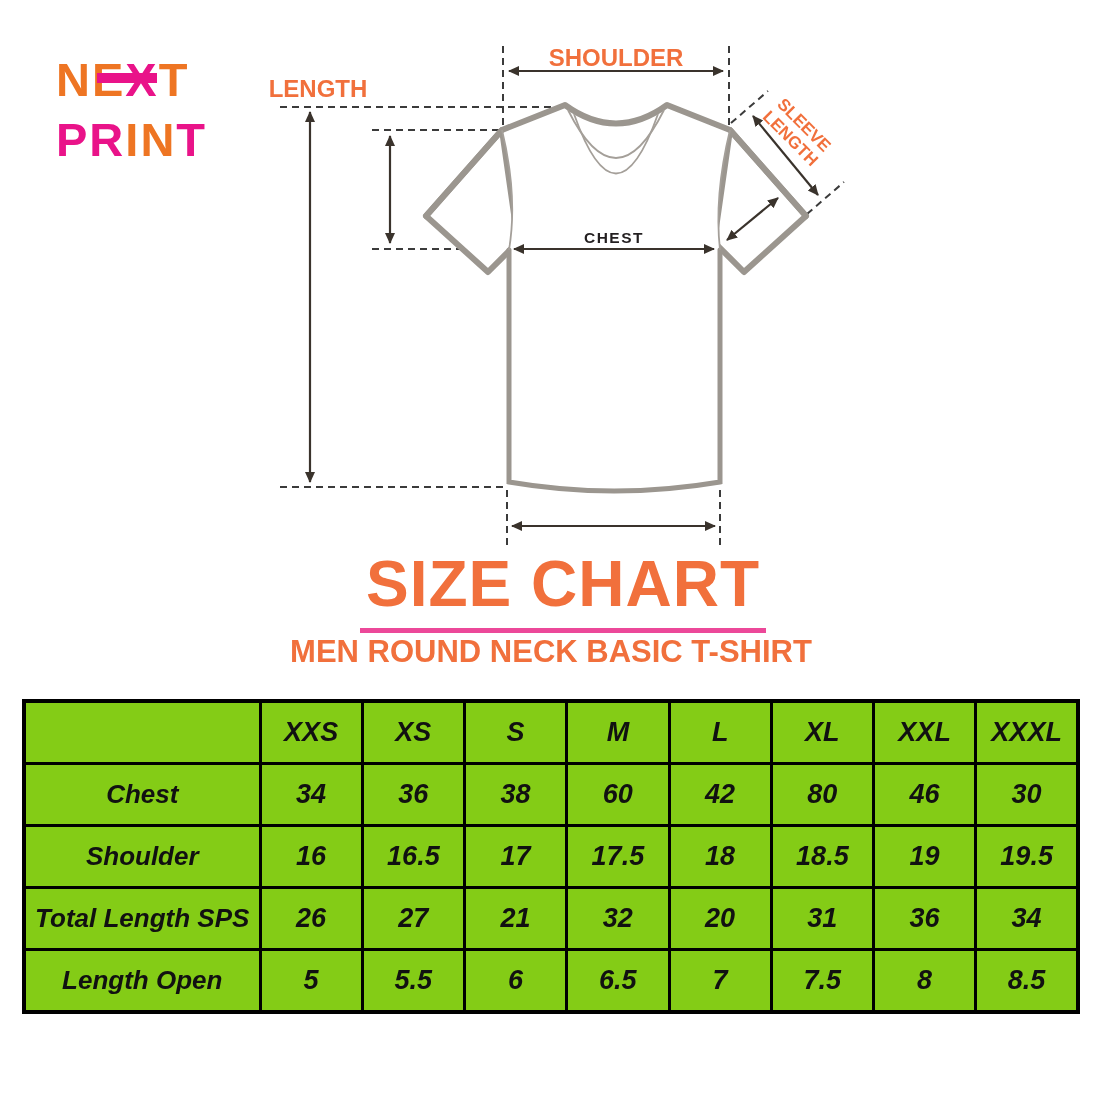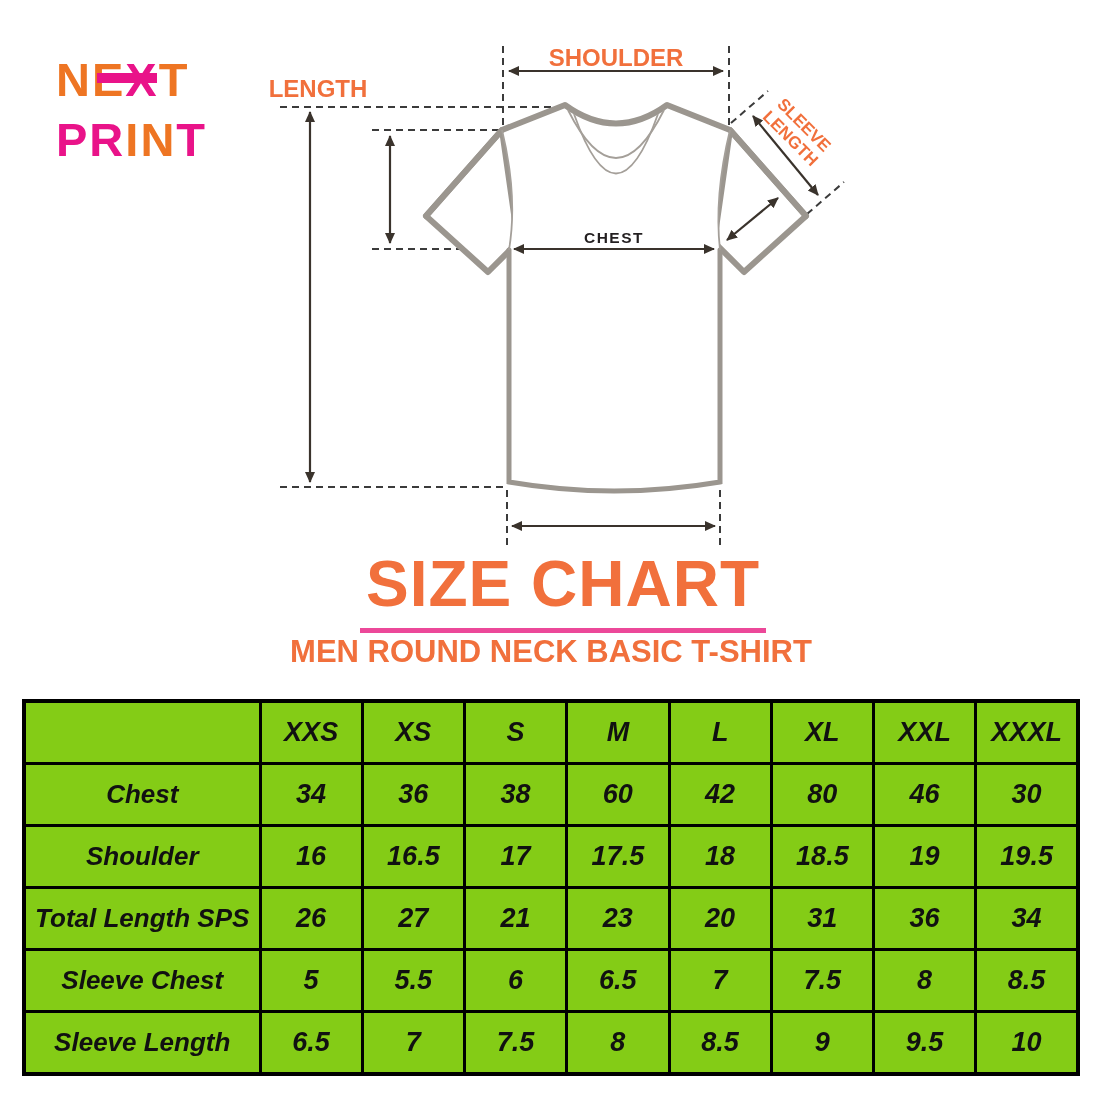--- a/index.html
+++ b/index.html
@@ -148,42 +148,31 @@
     <td>18</td>
     <td>18.5</td>
     <td>19</td>
     <td>19.5</td>
   </tr>
   <tr>
     <td class="rowlabel">Total Length SPS</td>
     <td>26</td>
     <td>27</td>
     <td>21</td>
-    <td>23</td>
+    <td>32</td>
     <td>20</td>
     <td>31</td>
     <td>36</td>
     <td>34</td>
   </tr>
   <tr>
-    <td class="rowlabel">Sleeve Chest</td>
+    <td class="rowlabel">Length Open</td>
     <td>5</td>
     <td>5.5</td>
     <td>6</td>
     <td>6.5</td>
     <td>7</td>
     <td>7.5</td>
     <td>8</td>
     <td>8.5</td>
   </tr>
-  <tr>
-    <td class="rowlabel">Sleeve Length</td>
-    <td>6.5</td>
-    <td>7</td>
-    <td>7.5</td>
-    <td>8</td>
-    <td>8.5</td>
-    <td>9</td>
-    <td>9.5</td>
-    <td>10</td>
-  </tr>
 </tbody>
   </table>
 
 </body></html>

